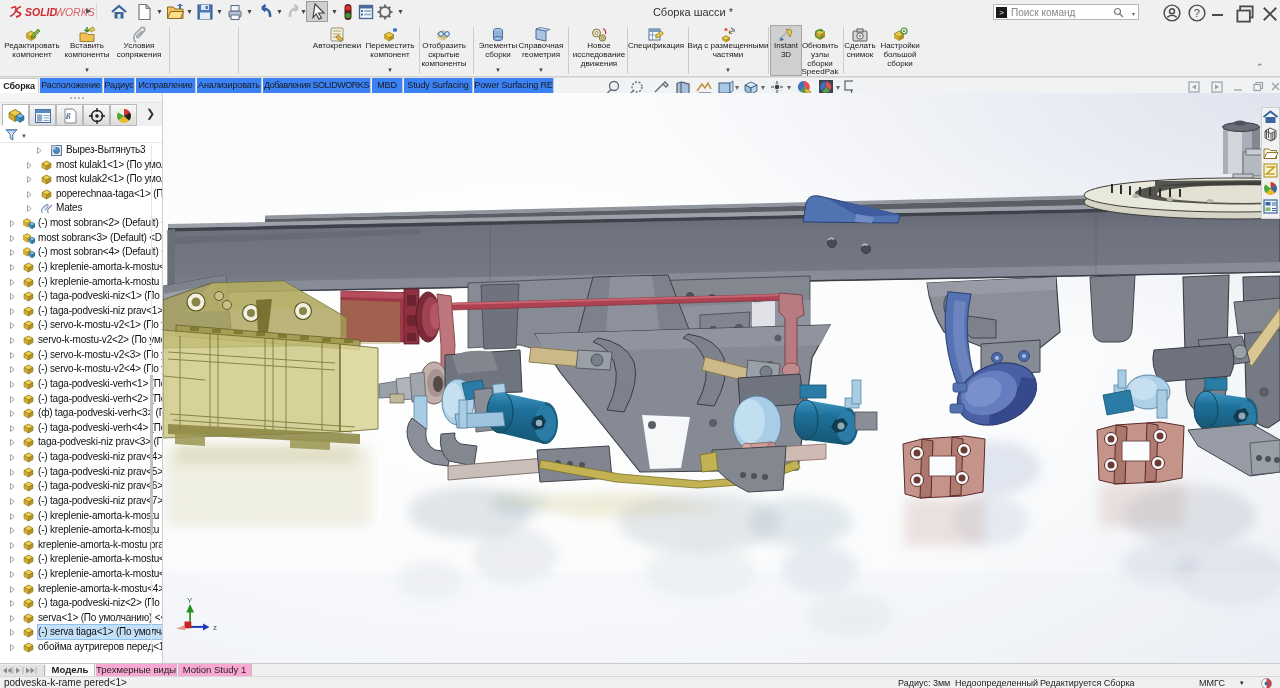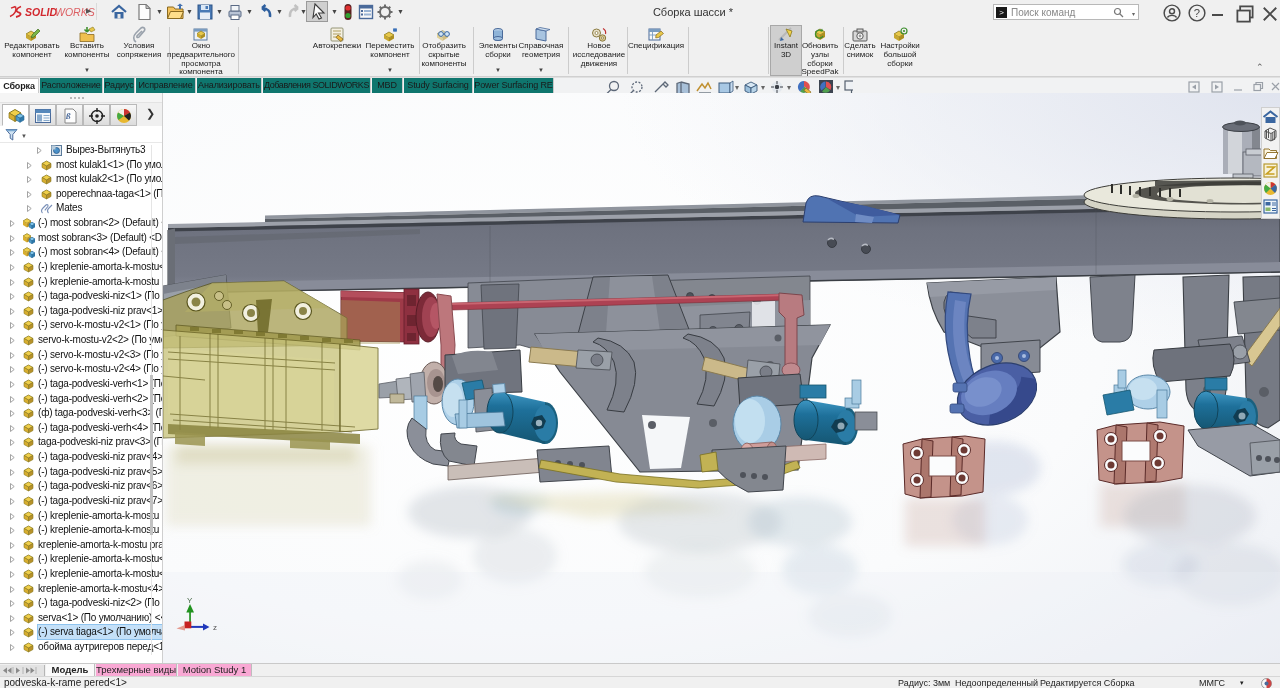--- a/index.html
+++ b/index.html
@@ -20,21 +20,21 @@
   
   #ribbon { left:0; top:24px; width:1280px; height:53px; background:#f0f0f0; border-bottom:1px solid #d0d0d0; }
   .rbtn { position:absolute; top:0; height:52px; text-align:center; }
   .rbtn .lbl { position:absolute; top:18px; left:-10px; right:-10px; font-size:8px; line-height:8.8px; color:#1a1a1a; }
   .rbtn .ric { position:absolute; top:2px; left:50%; margin-left:-9px; width:18px; height:18px; }
   .rsep { position:absolute; top:3px; width:1px; height:47px; background:#cccccc; }
   .dropcar { position:absolute; bottom:3px; left:50%; margin-left:-3px; font-size:6px; color:#444; }
 
   
   #tabrow { left:0; top:77px; width:1280px; height:16px; background:#f1f2f3; border-top:1px solid #e0e0e0; }
-  .ctab { position:absolute; top:0; height:16px; font-size:9px; letter-spacing:-0.15px; line-height:15px; text-align:center; white-space:nowrap; overflow:hidden; color:#1a1a1a; background:#0f766e; border-right:1px solid #c9c9c9; border-bottom:1px solid #c9c9c9; }
+  .ctab { position:absolute; top:0; height:16px; font-size:9px; letter-spacing:-0.15px; line-height:15px; text-align:center; white-space:nowrap; overflow:hidden; color:#1a1a1a; background:#3b82f6; border-right:1px solid #c9c9c9; border-bottom:1px solid #c9c9c9; }
   .ctab.active { background:#ffffff; font-weight:bold; border-bottom:1px solid #fff; border-top:1px solid #c9c9c9; border-right:1px solid #c9c9c9; }
 
   
   #leftpanel { left:0; top:93px; width:163px; height:570px; background:#ffffff; border-right:1px solid #cfcfcf; }
   #splitter { position:absolute; left:0; top:0; width:162px; height:10px; background:#f5f5f5; border-bottom:1px solid #e3e3e3; }
   #ptabs { position:absolute; left:0; top:10px; width:162px; height:23px; background:#f0f0f0; }
   .ptab { position:absolute; top:1px; width:27px; height:22px; background:linear-gradient(#f8f8f8,#dcdcdc); border:1px solid #b9b9b9; }
   .ptab.active { background:#ffffff; border-bottom:1px solid #fff; }
   #pfilter { position:absolute; left:0; top:33px; width:162px; height:17px; background:#fff; border-bottom:1px solid #e8e8e8; }
   #tree { position:absolute; left:0; top:50px; width:162px; height:513px; overflow:hidden; background:#fff; }
@@ -180,30 +180,20 @@
     <div class="lbl">Вставить<br>компоненты</div>
     <div class="dropcar">▼</div>
   </div>
   <div class="rbtn" style="left:111px; width:56px;">
     <svg class="ric" viewBox="0 0 18 18">
         <path d="M6,16 C3,14 3,10 6,7 L11,2 C13,0.5 15.5,2 14.5,4.5 L9,11 C8,12 6.5,11.5 7,10 L12,5" fill="none" stroke="#9aa2ac" stroke-width="1.6"></path>
       </svg>
     <div class="lbl">Условия<br>сопряжения</div>
   </div>
   <div class="rsep" style="left:169px;"></div>
-  <div class="rbtn" style="left:166px; width:70px;">
-    <svg class="ric" viewBox="0 0 18 18">
-        <rect x="2" y="3" width="13" height="11" fill="#eef2f6" stroke="#5a7aa0" stroke-width="1"></rect>
-        <rect x="2" y="3" width="13" height="2.6" fill="#7a9cc0"></rect>
-        <path d="M5,7.5 l4,-2.5 4,2.5 -4,2.5 z" fill="#e8c84a" stroke="#8a7a20" stroke-width="0.7"></path>
-        <path d="M5,7.5 v3 l4,2.5 v-3 z" fill="#c8a830"></path>
-        <path d="M13,7.5 v3 l-4,2.5 v-3 z" fill="#ae8f1f"></path>
-      </svg>
-    <div class="lbl">Окно<br>предварительного<br>просмотра<br>компонента</div>
-  </div>
   <div class="rsep" style="left:238px;"></div>
   <div class="rbtn" style="left:310px; width:54px;">
     <svg class="ric" viewBox="0 0 18 18">
         <rect x="3" y="2" width="12" height="13" rx="1" fill="#f4f0e2" stroke="#8a8a6a" stroke-width="0.9"></rect>
         <path d="M5,5 h8 M5,8 h8 M5,11 h5" stroke="#b0a060" stroke-width="1"></path>
         <path d="M10,9 l5,4 -2,2.5 -5,-4 z" fill="#e8b840" stroke="#7a5a10" stroke-width="0.7"></path>
       </svg>
     <div class="lbl">Автокрепежи</div>
   </div>
   <div class="rbtn" style="left:360px; width:60px;">
@@ -261,20 +251,32 @@
   <div class="rbtn" style="left:625px; width:62px;">
     <svg class="ric" viewBox="0 0 18 18">
         <rect x="2" y="3" width="11" height="11" fill="#f8f8f8" stroke="#4a6a9a" stroke-width="1"></rect>
         <rect x="2" y="3" width="11" height="3" fill="#7a9cc0"></rect>
         <path d="M2,9 h11 M5.5,6 v8" stroke="#7a9cc0" stroke-width="0.9"></path>
         <path d="M9,9 l5,-4 2.5,2.5 -5,4 -2.8,0.4 z" fill="#e8c84a" stroke="#8a6a20" stroke-width="0.7"></path>
       </svg>
     <div class="lbl">Спецификация</div>
   </div>
   <div class="rsep" style="left:688px;"></div>
+  <div class="rbtn" style="left:682px; width:92px;">
+    <svg class="ric" viewBox="0 0 18 18">
+        <path d="M3,12 l4,-2.4 4,2.4 -4,2.4 z" fill="#e8c84a" stroke="#8a7a20" stroke-width="0.8"></path>
+        <path d="M3,12 v2 l4,2.4 v-2 z" fill="#c8a830"></path>
+        <path d="M11,12 v2 l-4,2.4 v-2 z" fill="#ae8f1f"></path>
+        <path d="M10,7 l4,-2.4 M10,7 l1,-2.8 M10,7 l3,0.5" stroke="#7a5a10" stroke-width="0.9" fill="none"></path>
+        <path d="M12,2 l3,1.8 v2.4" stroke="#4a6a9a" stroke-width="1.2" fill="none"></path>
+        <circle cx="7" cy="3.5" r="1.6" fill="#e85050"></circle>
+      </svg>
+    <div class="lbl">Вид с размещенными<br>частями</div>
+    <div class="dropcar">▼</div>
+  </div>
   <div class="rsep" style="left:768px;"></div>
   <div style="position:absolute; left:770px; top:1px; width:32px; height:51px; background:#cfcfcf; border:1px solid #a8a8a8;"></div>
   <div class="rbtn" style="left:770px; width:32px;padding-left:21px;">
     <svg class="ric" viewBox="0 0 18 18">
         <path d="M2,14 L14,2" stroke="#b8b8b8" stroke-width="2"></path>
         <path d="M9,3 l6,2 -2,6 z" fill="#f2d24a" stroke="#8a7a20" stroke-width="0.8"></path>
         <path d="M3,15 l4,-1 -3,-3 z" fill="#3a66a0"></path>
       </svg>
     <div class="lbl">Instant<br>3D</div>
   </div>

